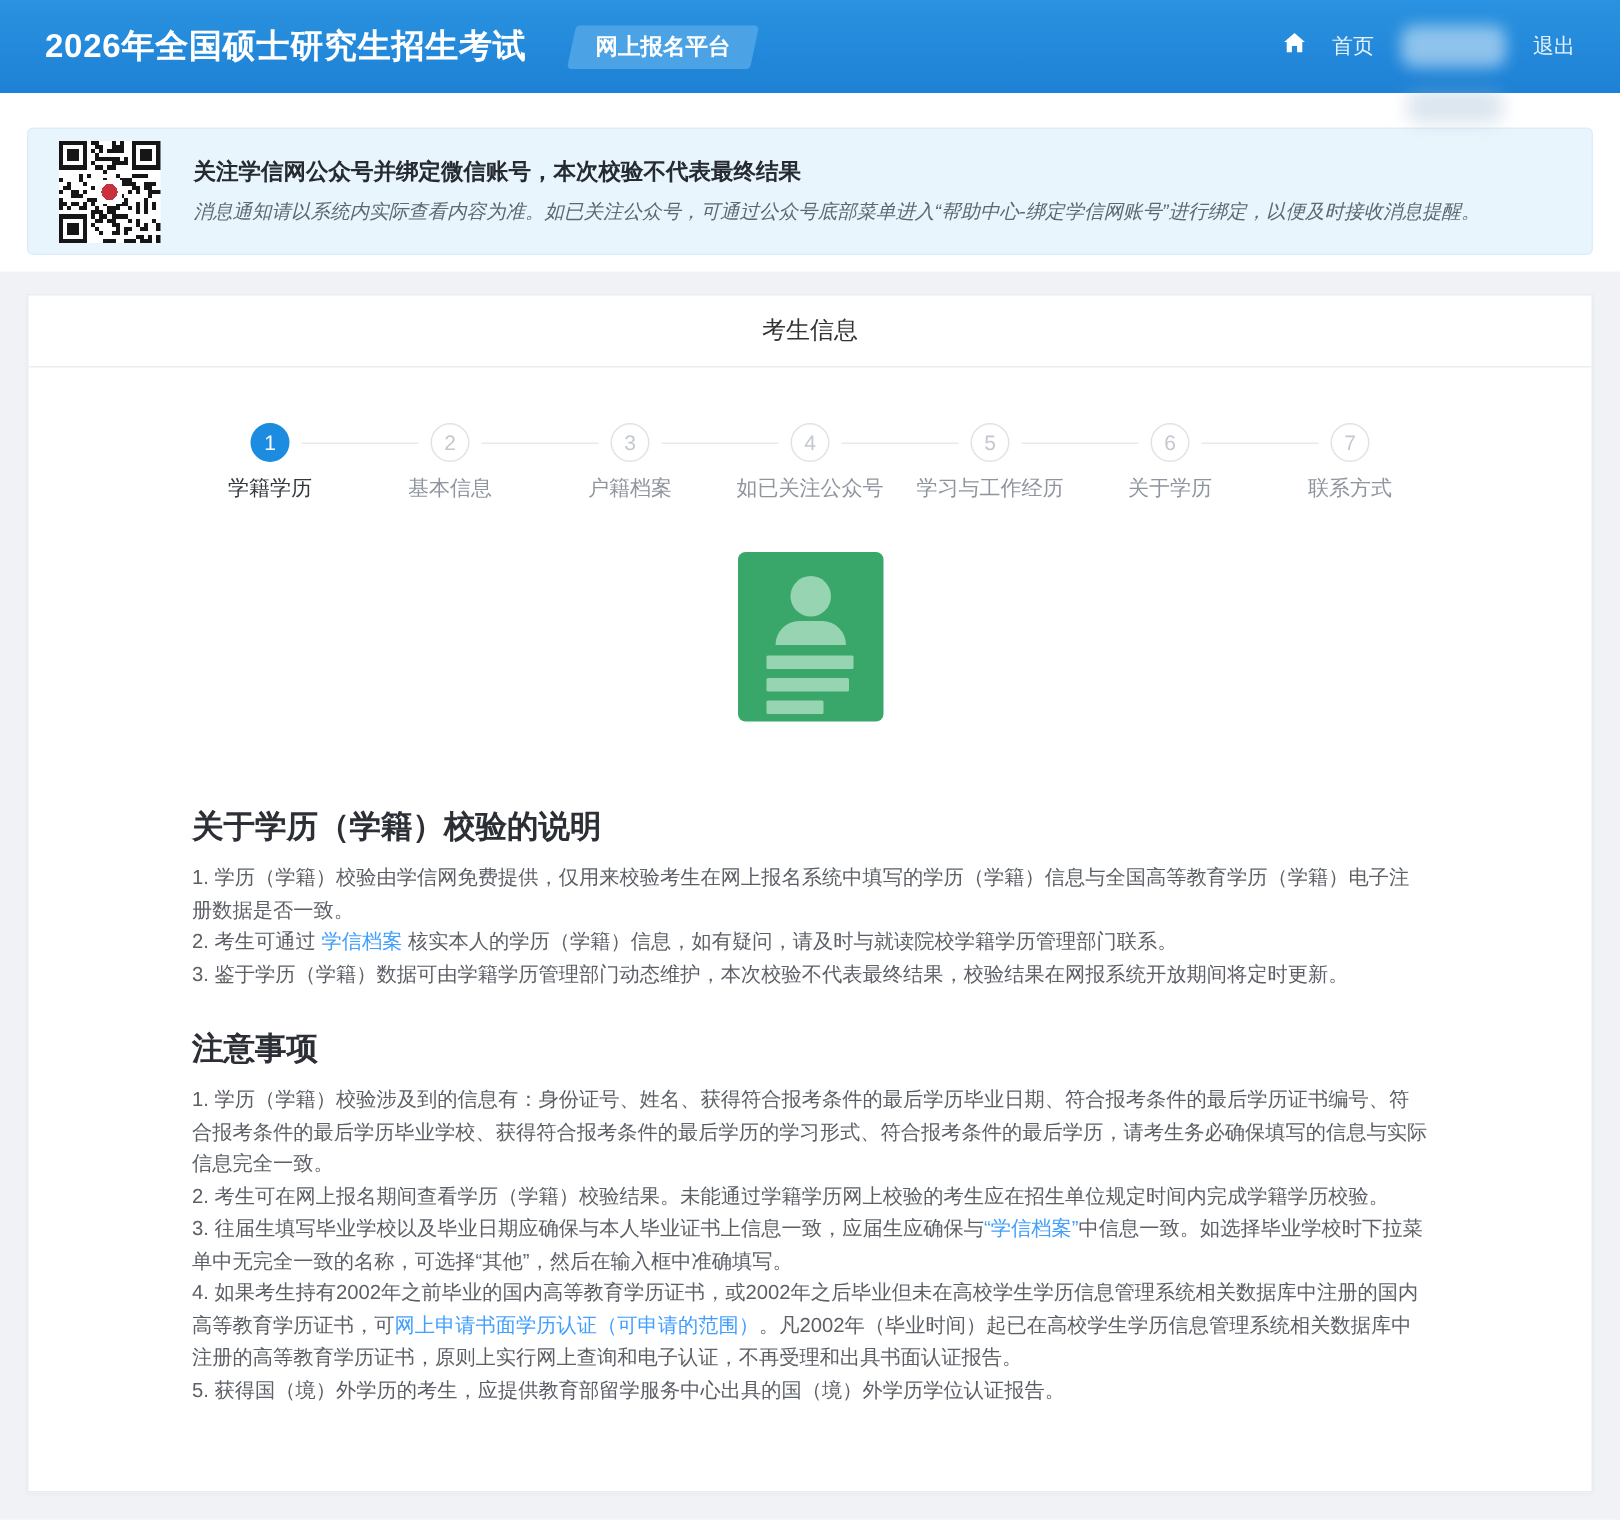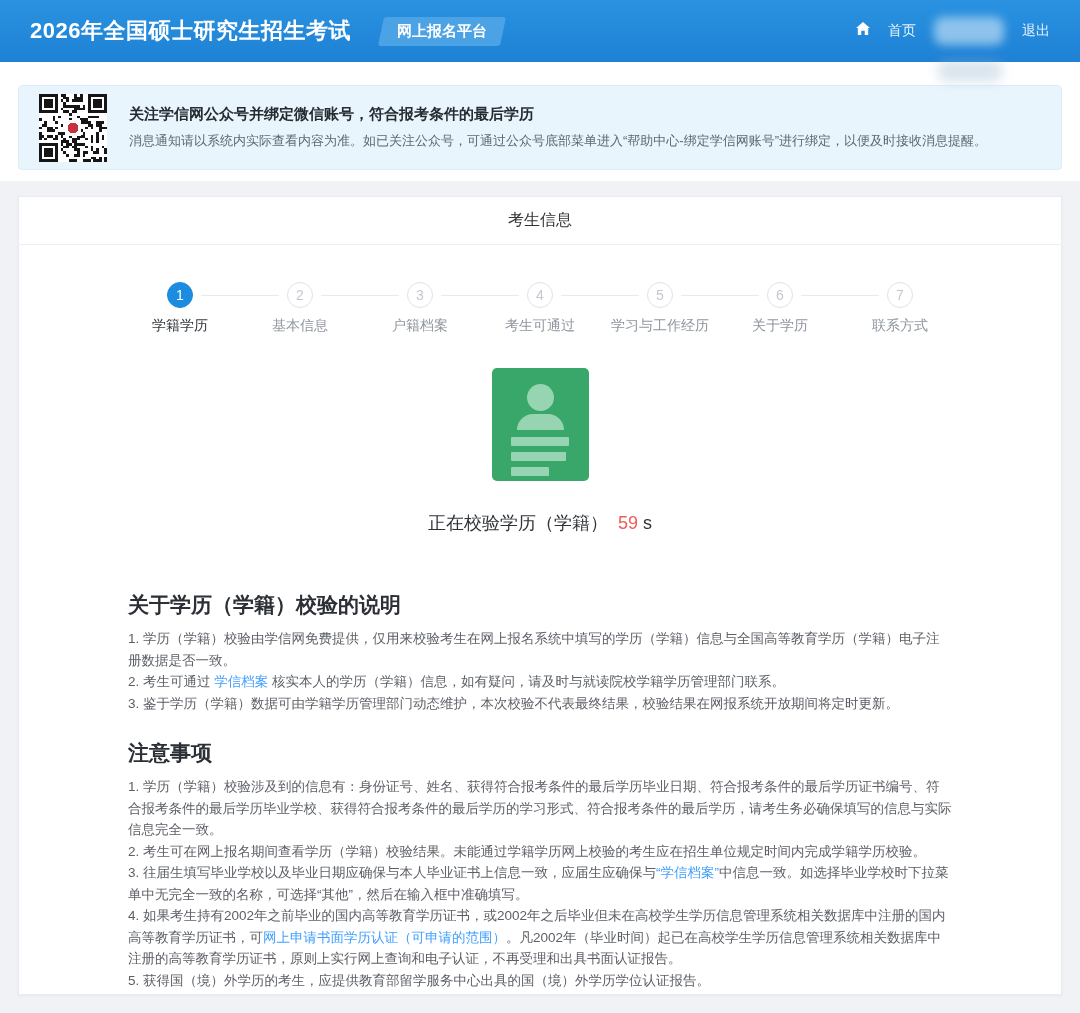--- a/index.html
+++ b/index.html
@@ -22,21 +22,21 @@
   .logout { cursor:pointer; }
   .censor-artifact { position:absolute; right:78px; top:60px; width:64px; height:22px;
     background:rgba(150,180,205,.35); filter:blur(6px); border-radius:8px; z-index:6; }
 
   
   .white-band { background:#fff; padding:23px 18px 11px; position:relative; }
   .notice { background:#e9f5fc; border:1px solid #ddeefa; border-radius:4px; height:85px;
     display:flex; align-items:center; gap:22px; padding:0 16px 0 20px; }
   .qr { width:68px; height:68px; flex:none; }
   .notice-title { font-size:15px; font-weight:bold; color:#262b31; margin-bottom:8px; }
-  .notice-desc { font-size:13px; color:#5d6874; }
+  .notice-desc { font-size:13px; color:#5d6874;font-style:italic; }
 
   
   .gray-area { padding:15px 18px 18px; height:649px; }
   .card { background:#fff; border:1px solid #e9edf2; height:799px; overflow:hidden;
     box-shadow:0 1px 3px rgba(0,0,0,.04); }
   .card-header { height:48px; display:flex; align-items:center; justify-content:center;
     border-bottom:1px solid #eaedf2; font-size:16px; color:#333; }
 
   
   .steps { display:flex; width:840px; margin:37px auto 0; }
@@ -277,21 +277,21 @@
           <rect x="18" y="0" width="7" height="7" fill="#161616"></rect>
           <rect x="19" y="1" width="5" height="5" fill="#fff"></rect>
           <rect x="20" y="2" width="3" height="3" fill="#161616"></rect>
           <rect x="0" y="18" width="7" height="7" fill="#161616"></rect>
           <rect x="1" y="19" width="5" height="5" fill="#fff"></rect>
           <rect x="2" y="20" width="3" height="3" fill="#161616"></rect>
           <rect x="9.5" y="9.5" width="6" height="6" fill="#fff"></rect>
           <circle cx="12.5" cy="12.5" r="2" fill="#c8323c"></circle>
         </svg></div>
     <div>
-      <div class="notice-title">关注学信网公众号并绑定微信账号，符合报考条件的最后学历</div>
+      <div class="notice-title">关注学信网公众号并绑定微信账号，本次校验不代表最终结果</div>
       <div class="notice-desc">消息通知请以系统内实际查看内容为准。如已关注公众号，可通过公众号底部菜单进入“帮助中心-绑定学信网账号”进行绑定，以便及时接收消息提醒。</div>
     </div>
   </div>
 </div>
 
 <div class="gray-area">
   <div class="card">
     <div class="card-header">考生信息</div>
 
     <div class="steps">
@@ -302,21 +302,21 @@
         <div class="step">
           <div class="step-circle">2</div>
           <div class="step-label">基本信息</div>
         </div>
         <div class="step">
           <div class="step-circle">3</div>
           <div class="step-label">户籍档案</div>
         </div>
         <div class="step">
           <div class="step-circle">4</div>
-          <div class="step-label">考生可通过</div>
+          <div class="step-label">如已关注公众号</div>
         </div>
         <div class="step">
           <div class="step-circle">5</div>
           <div class="step-label">学习与工作经历</div>
         </div>
         <div class="step">
           <div class="step-circle">6</div>
           <div class="step-label">关于学历</div>
         </div>
         <div class="step">
@@ -328,23 +328,20 @@
     <div class="check-icon">
       <div class="glyph-head"></div>
       <div class="glyph-shoulders"></div>
       <div class="glyph-stripes">
         <div class="stripe s1"></div>
         <div class="stripe s2"></div>
         <div class="stripe s3"></div>
       </div>
     </div>
 
-    <div class="checking">
-      <span>正在校验学历（学籍）</span><span class="secs">59</span><span>s</span>
-    </div>
 
     <div class="info-wrap">
         <div class="info-section">
           <h3>关于学历（学籍）校验的说明</h3>
           <p class="info-item"><span>1. 学历（学籍）校验由学信网免费提供，仅用来校验考生在网上报名系统中填写的学历（学籍）信息与全国高等教育学历（学籍）电子注册数据是否一致。</span></p>
           <p class="info-item"><span>2. 考生可通过 </span><a class="link" href="#">学信档案</a><span> 核实本人的学历（学籍）信息，如有疑问，请及时与就读院校学籍学历管理部门联系。</span></p>
           <p class="info-item"><span>3. 鉴于学历（学籍）数据可由学籍学历管理部门动态维护，本次校验不代表最终结果，校验结果在网报系统开放期间将定时更新。</span></p>
         </div>
         <div class="info-section">
           <h3>注意事项</h3>

